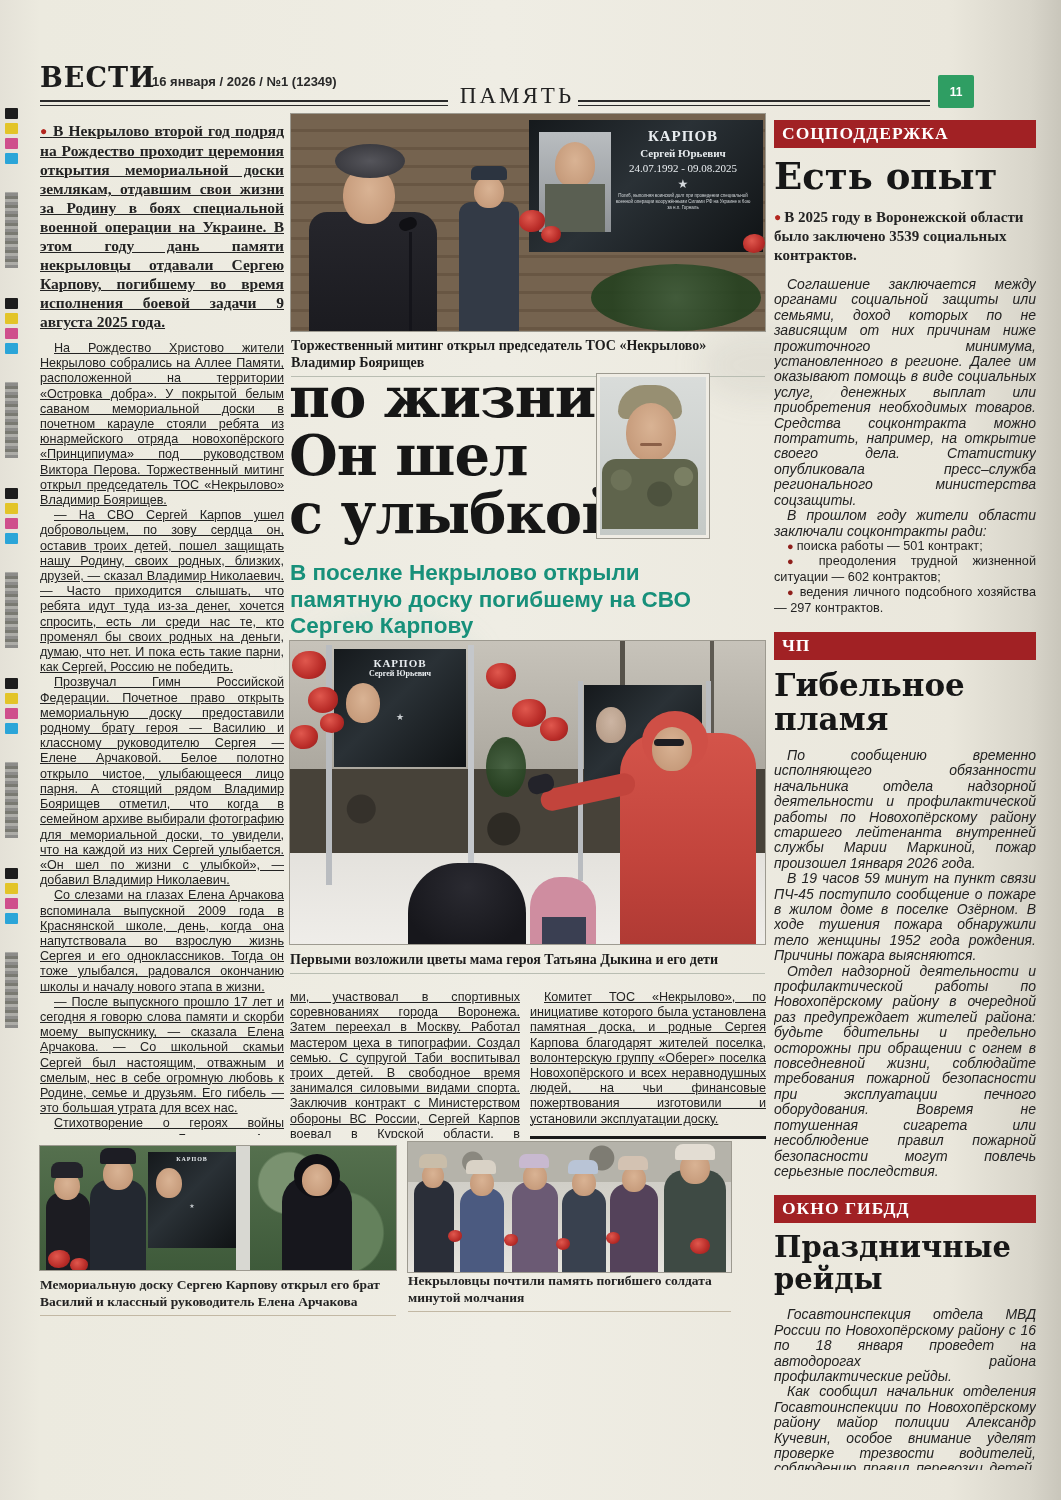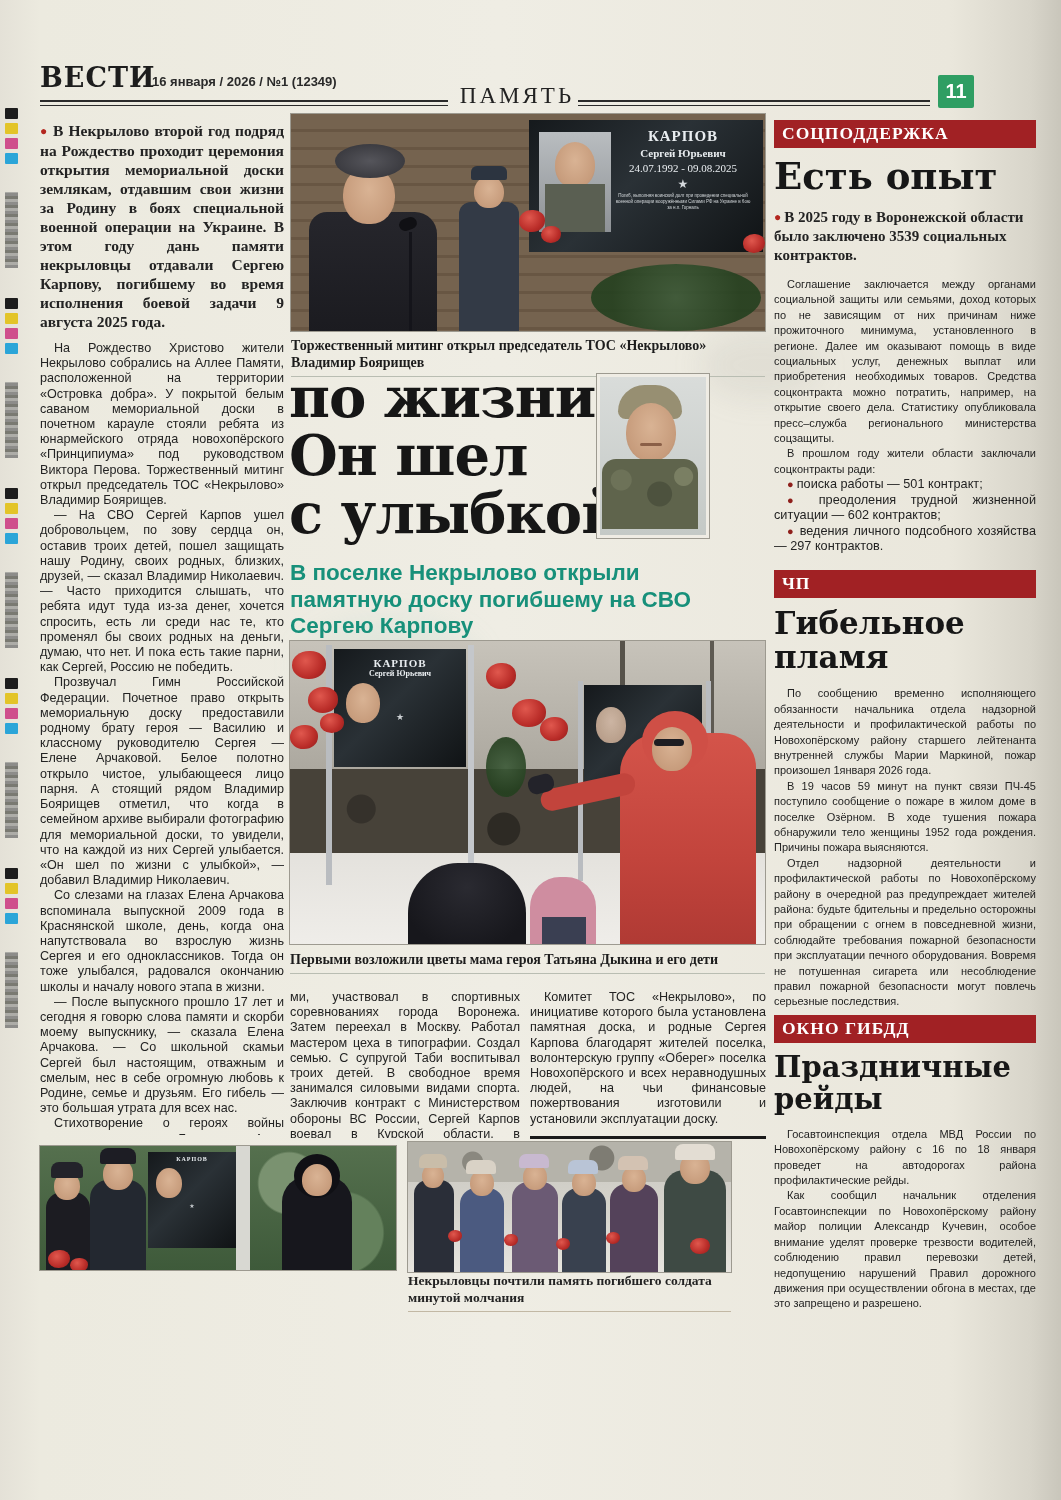--- a/index.html
+++ b/index.html
@@ -7,46 +7,46 @@
   .page{position:relative;width:1061px;height:1500px;margin:0 auto;overflow:hidden;
         background:linear-gradient(90deg,#e4e1d7 0,#eceadf 40px,#efede4 500px,#eae7dc 950px,#d8d5ca 1030px,#c9c6bb 1061px);
         color:#232323;}
   .stain{position:absolute;border-radius:50%;filter:blur(14px);pointer-events:none;}
 
   
   .masthead{position:absolute;left:40px;top:62px;font-family:"DejaVu Serif",serif;font-weight:bold;font-size:27px;letter-spacing:1px;color:#1d1d1d;}
   .dateline{position:absolute;left:152px;top:74px;font-size:13px;font-weight:bold;color:#2a2a2a;}
   .dbl-rule{position:absolute;height:3px;border-top:2px solid #2b2b2b;border-bottom:1.5px solid #2b2b2b;}
   .section-title{position:absolute;left:452px;top:83px;width:130px;text-align:center;font-family:"Liberation Serif",serif;font-size:23px;letter-spacing:3px;color:#222;}
-  .page-badge{position:absolute;left:938px;top:75px;width:36px;height:33px;color:#fff;font-weight:bold;font-size:20px;display:flex;align-items:center;justify-content:center;border-radius:2px;}
+  .page-badge{position:absolute;left:938px;top:75px;width:36px;height:33px;color:#fff;font-weight:bold;font-size:12px;display:flex;align-items:center;justify-content:center;border-radius:2px;}
 
   
   .regmarks{position:absolute;left:5px;top:108px;display:flex;flex-direction:column;}
   .regsq{width:13px;height:11px;margin-bottom:4px;border-radius:1px;}
   .regstrip{width:13px;height:76px;margin:24px 0 30px;background:repeating-linear-gradient(0deg,#6f6f6f 0 3px,#9a9a97 3px 6px,#55564f 6px 9px);opacity:.75;}
 
   
-  .col{position:absolute;overflow:hidden;text-align:justify;}
+  .col{position:absolute;overflow:hidden;text-align:justify;text-decoration:underline;}
   .lead{font-family:"Liberation Serif",serif;font-weight:bold;font-size:15.5px;line-height:19px;margin:0 0 10px 0;}
   .bullet{color:#b3261e;font-size:12px;vertical-align:1px;}
   .p{font-size:12.6px;line-height:15.2px;margin:0;text-indent:14px;}
   .caption{font-family:"Liberation Serif",serif;font-weight:bold;font-size:14px;line-height:17px;color:#1c1c1c;
            padding-bottom:5px;border-bottom:1px solid #b9bdb2;text-align:left;}
   .headline{position:absolute;left:289px;top:368px;font-family:"DejaVu Serif",serif;font-weight:bold;
             font-size:56px;line-height:58px;color:#161616;letter-spacing:-1px;}
   .subheadline{position:absolute;left:290px;top:560px;width:436px;font-weight:bold;font-size:22.5px;line-height:26.5px;}
   .author{margin-top:9px;border-top:3px solid #1a1a1a;padding-top:6px;font-weight:bold;font-size:14px;line-height:18px;text-align:left;}
 
   
   .sidebar{position:absolute;left:774px;top:120px;width:262px;height:1350px;overflow:hidden;}
   .banner{color:#fff;font-family:"Liberation Serif",serif;font-weight:bold;font-size:17.5px;letter-spacing:1px;
           padding:3px 8px 4px;margin-bottom:8px;}
   .sb-head{font-family:"DejaVu Serif",serif;font-weight:bold;color:#171717;margin:2px 0 12px;}
   .sb-lead{font-family:"Liberation Serif",serif;font-weight:bold;font-size:15px;line-height:19px;margin:0 0 12px;text-align:left;}
-  .sb-p{font-size:11px;line-height:15.4px;margin:0;text-indent:13px;text-align:justify;}
+  .sb-p{font-size:14px;line-height:15.4px;margin:0;text-indent:13px;text-align:justify;font-style:italic;}
   .sb-li{font-size:12.7px;line-height:15.4px;margin:0;text-indent:13px;text-align:justify;}
   .dot{color:#8f1f1b;font-size:11px;}
 
   
   .photo{position:absolute;overflow:hidden;box-shadow:0 0 0 1px #9d9a90;}
   .ab{position:absolute;}
 
   
   .wood{width:100%;height:100%;background:repeating-linear-gradient(180deg,#75634f 0 15px,#685643 15px 18px);}
   .plaque{background:linear-gradient(135deg,#15191c 0,#2a3136 45%,#101315 100%);color:#e9edf0;text-align:center;}
@@ -244,20 +244,21 @@
     <div class="ab" style="left:11px;top:16px;width:32px;height:16px;background:#23232a;border-radius:8px 8px 2px 2px;"></div>
     <div class="ab" style="left:50px;top:34px;width:56px;height:90px;background:#232830;border-radius:18px 18px 0 0;"></div>
     <div class="face ab" style="left:63px;top:12px;width:30px;height:32px;"></div>
     <div class="ab" style="left:60px;top:2px;width:36px;height:16px;background:#1d1d24;border-radius:8px 8px 2px 2px;"></div>
     <div class="ab" style="left:242px;top:30px;width:70px;height:94px;background:#17171d;border-radius:26px 26px 0 0;"></div>
     <div class="ab" style="left:254px;top:8px;width:46px;height:44px;background:#101015;border-radius:50%;"></div>
     <div class="face ab" style="left:262px;top:18px;width:30px;height:32px;"></div>
     <div class="rose" style="left:8px;top:104px;width:22px;height:18px;"></div>
     <div class="rose" style="left:30px;top:112px;width:18px;height:14px;"></div>
   </div>
+  <div class="bl-caption" style="left:40px;top:1277px;width:356px;">Мемориальную доску Сергею Карпову открыл его брат Василий и классный руководитель Елена Арчакова</div>
 
   <div class="photo" style="left:408px;top:1142px;width:323px;height:130px;background:linear-gradient(180deg,#c9c7c0 0,#d6d4cd 55%,#e7e5df 100%);">
     <div class="ab" style="left:0;top:0;width:100%;height:40px;background:
       radial-gradient(circle at 20% 50%,#8a887f 0 10px,transparent 11px),
       radial-gradient(circle at 60% 40%,#7e7c73 0 12px,transparent 13px),#b5b3aa;"></div>
 
     <div class="ab" style="left:6px;top:38px;width:40px;height:92px;background:#2a2e38;border-radius:14px 14px 0 0;"></div>
     <div class="face ab" style="left:14px;top:22px;width:22px;height:24px;"></div>
     <div class="ab" style="left:11px;top:12px;width:28px;height:14px;background:#c9bda9;border-radius:7px 7px 2px 2px;"></div>
     <div class="ab" style="left:52px;top:46px;width:44px;height:84px;background:#4b5a80;border-radius:16px 16px 0 0;"></div>
@@ -292,19 +293,19 @@
     <p class="sb-li"><span class="dot">●&nbsp;</span><span>поиска работы — 501 контракт;</span></p>
     <p class="sb-li"><span class="dot">●&nbsp;</span><span>преодоления трудной жизненной ситуации — 602 контрактов;</span></p>
     <p class="sb-li"><span class="dot">●&nbsp;</span><span>ведения личного подсобного хозяйства — 297 контрактов.</span></p>
 
     <div class="banner" style="background:#a12124;margin-top:16px;">ЧП</div>
     <div class="sb-head" style="font-size:31px;line-height:34px;">Гибельное пламя</div>
     <p class="sb-p">По сообщению временно исполняющего обязанности  начальника отдела надзорной деятельности и профилактической работы  по Новохопёрскому району старшего лейтенанта внутренней службы Марии Маркиной,  пожар произошел 1января 2026 года.</p>
     <p class="sb-p">В 19 часов 59 минут на пункт связи ПЧ-45  поступило сообщение о пожаре в жилом доме  в поселке Озёрном. В ходе тушения пожара  обнаружили тело  женщины 1952 года рождения. Причины пожара выясняются.</p>
     <p class="sb-p">Отдел надзорной деятельности и профилактической работы по Новохопёрскому району в очередной раз предупреждает жителей  района: будьте  бдительны и предельно осторожны при обращении с огнем в повседневной жизни, соблюдайте требования пожарной безопасности при эксплуатации печного оборудования. Вовремя не потушенная сигарета или несоблюдение правил пожарной безопасности могут повлечь серьезные последствия.</p>
 
-    <div class="banner" style="background:#a12124;margin-top:5px;">ОКНО ГИБДД</div>
+    <div class="banner" style="background:#a12124;margin-top:16px;">ОКНО ГИБДД</div>
     <div class="sb-head" style="font-size:29px;line-height:32px;">Праздничные рейды</div>
     <p class="sb-p">Госавтоинспекция отдела МВД России по Новохопёрскому району с 16 по 18 января проведет на автодорогах района профилактические рейды.</p>
     <p class="sb-p">Как сообщил начальник отделения Госавтоинспекции по Новохопёрскому району майор полиции Александр Кучевин, особое внимание уделят проверке трезвости водителей, соблюдению правил перевозки детей, недопущению нарушений Правил дорожного движения при осуществлении обгона в местах, где это запрещено и разрешено.</p>
   </div>
 
 </div>
 
 </body></html>

